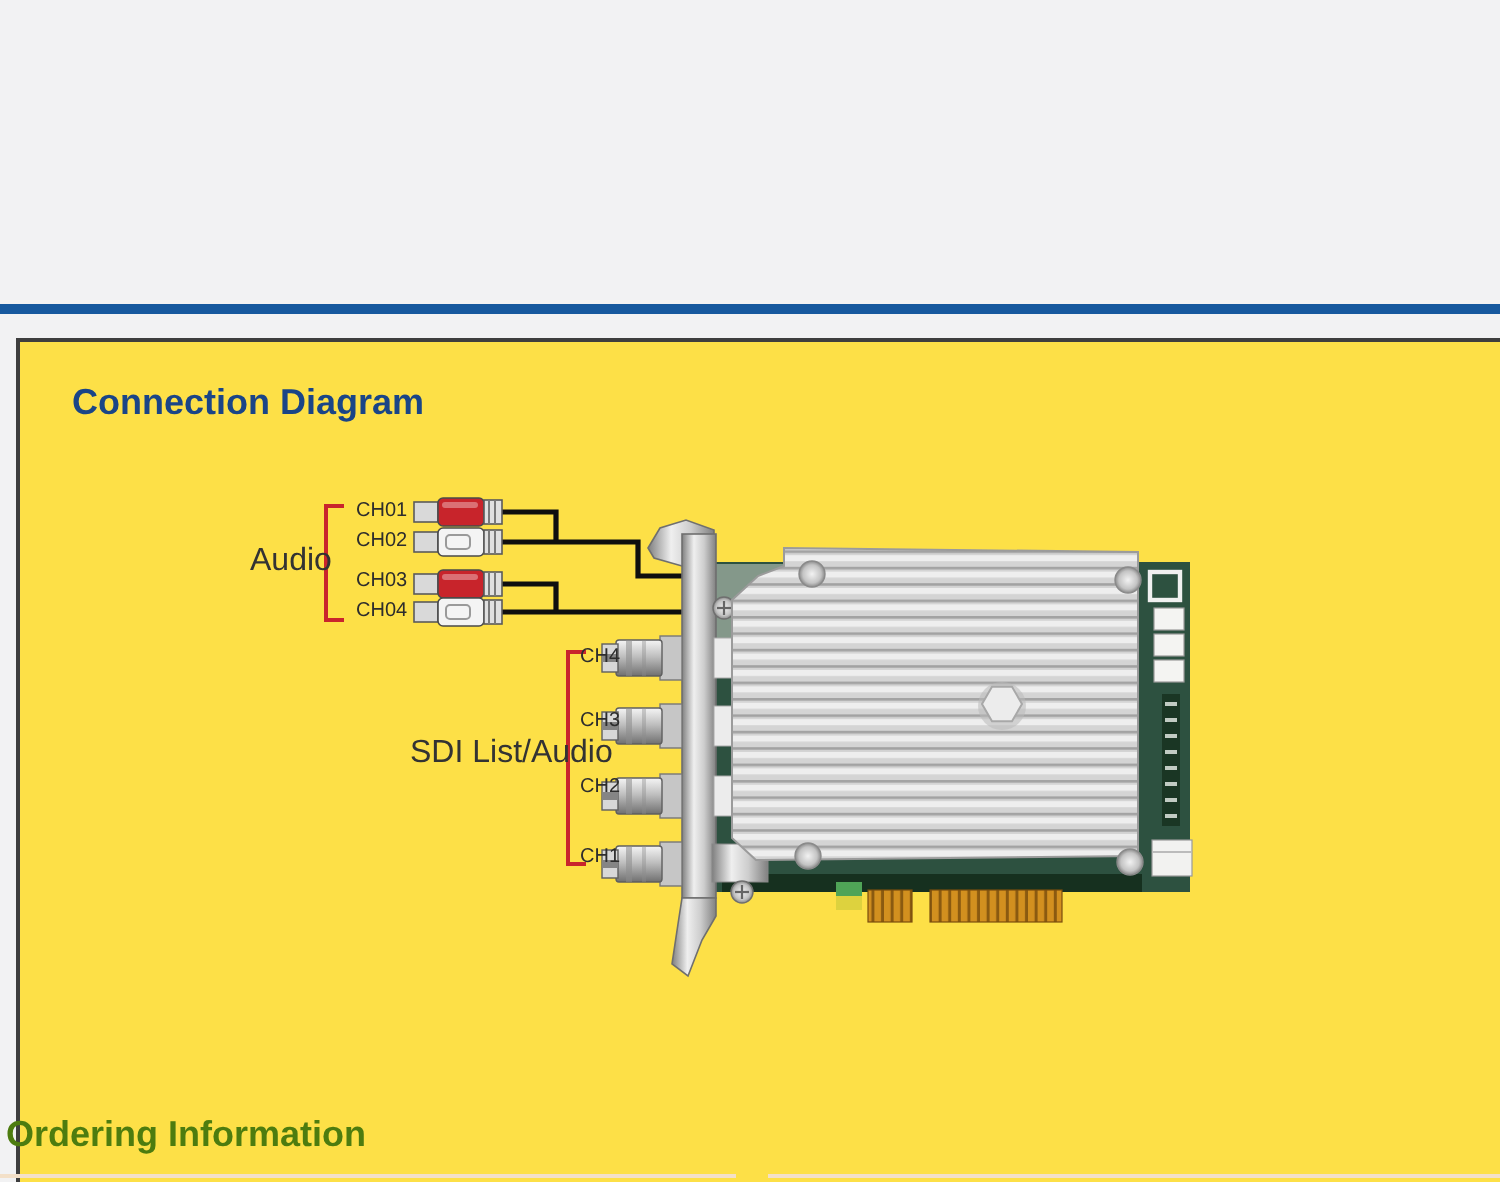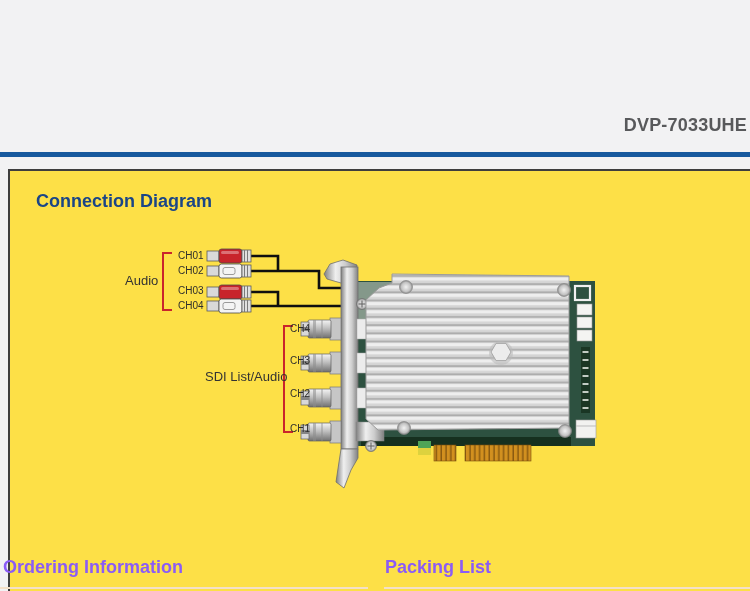--- a/index.html
+++ b/index.html
@@ -7,31 +7,30 @@
         font-family:"Liberation Sans",sans-serif;}
   .model-title{position:absolute;top:115px;right:3px;font-size:18px;font-weight:bold;
         color:#58595b;letter-spacing:.2px;}
   .accent-bar{position:absolute;left:0;top:152px;width:750px;height:5px;background:#17599e;}
   .diagram-box{position:absolute;left:8px;top:169px;width:745px;height:436px;background:#fde047;
         border:2px solid #3e3e3e;box-sizing:border-box;}
   .section-title{position:absolute;left:26px;top:20px;font-size:18px;font-weight:bold;color:#1a4587;}
   svg.diagram{position:absolute;left:0;top:0;}
   .lbl{position:absolute;color:#2d2d2d;white-space:nowrap;line-height:12px;}
   .lbl.small{font-size:10px;text-align:center;}
-  .lbl.group{font-size:13px;color:#333333;}
+  .lbl.group{font-size:16px;color:#333333;}
   .rbracket{position:absolute;width:8px;border:2px solid #c9252c;border-right:none;}
-  .footer-title{position:absolute;font-size:18px;font-weight:bold;color:#8b5cf6;white-space:nowrap;}
+  .footer-title{position:absolute;font-size:18px;font-weight:bold;color:#4d7c0f;white-space:nowrap;}
   .tan-line{position:absolute;top:587px;height:2px;background:#f3e0c8;}
 </style>
 </head>
 <body>
 
 <div class="page">
 
-  <div class="model-title">DVP-7033UHE</div>
   <div class="accent-bar"></div>
 
   <div class="diagram-box">
 
     <div class="section-title">Connection Diagram</div>
 
     <svg class="diagram" width="741" height="368" viewBox="0 0 741 368">
       <defs>
         <linearGradient id="gBracket" x1="0" y1="0" x2="1" y2="0">
           <stop offset="0" stop-color="#7f7f7f"></stop>
@@ -208,17 +207,16 @@
 
     <div class="rbracket" style="left:273px;top:154px;height:104px"></div>
     <div class="lbl group" style="left:195px;top:200px">SDI List/Audio</div>
     <div class="lbl small" style="left:280px;top:152px">CH4</div>
     <div class="lbl small" style="left:280px;top:184px">CH3</div>
     <div class="lbl small" style="left:280px;top:217px">CH2</div>
     <div class="lbl small" style="left:280px;top:252px">CH1</div>
   </div>
 
   <div class="footer-title" style="left:3px;top:557px">Ordering Information</div>
-  <div class="footer-title" style="left:385px;top:557px">Packing List</div>
   <div class="tan-line" style="left:0;width:368px"></div>
   <div class="tan-line" style="left:384px;width:366px"></div>
 
 </div>
 
 </body></html>

